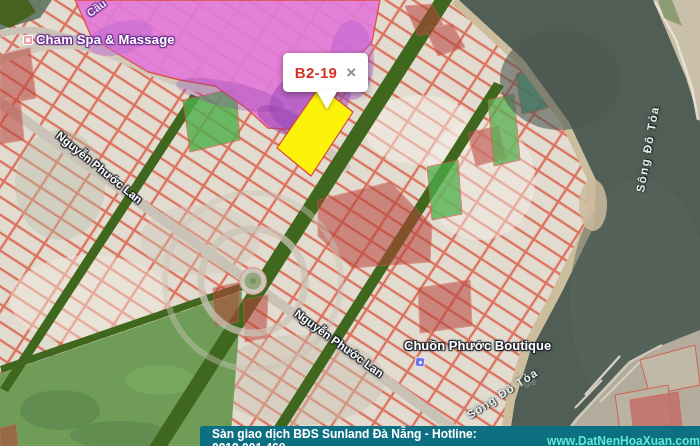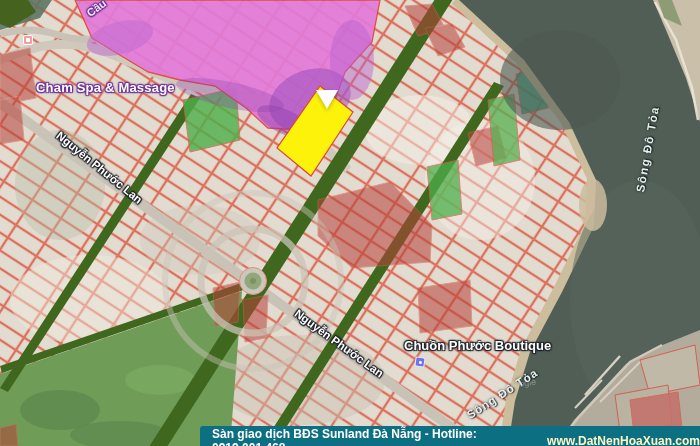--- a/index.html
+++ b/index.html
@@ -8,21 +8,21 @@
     font-family:"Liberation Sans",sans-serif;
     background:#d6cfc4;
   }
   #stage svg{position:absolute;left:0;top:0;}
   
   .lbl{position:absolute;font-weight:bold;color:#fff;white-space:nowrap;
        transform-origin:0 50%;pointer-events:none;}
   .halo-dark{text-shadow:1px 1px 1px #1c2027,-1px -1px 1px #1c2027,1px -1px 1px #1c2027,-1px 1px 1px #1c2027,0 0 3px #1c2027;}
   .halo-purple{text-shadow:1px 1px 1px #6d2f94,-1px -1px 1px #6d2f94,1px -1px 1px #6d2f94,-1px 1px 1px #6d2f94,0 0 3px #5a2578;}
   .lbl-bridge{left:88px;top:8px;font-size:11px;transform:rotate(-36deg);color:#f0e7f8;}
-  .lbl-spa{left:36px;top:32px;font-size:13px;letter-spacing:.2px;margin-top:48px;}
+  .lbl-spa{left:36px;top:32px;font-size:13px;letter-spacing:.2px;}
   .spa-icon{position:absolute;left:23px;top:35px;width:10px;height:10px;border-radius:2px;
             background:#ef9fa6;border:1px solid #fff;box-sizing:border-box;}
   .spa-icon:after{content:"";position:absolute;left:2px;top:2px;width:4px;height:4px;background:#fff;border-radius:1px;}
   .lbl-street1{left:58px;top:128px;font-size:11.5px;transform:rotate(39deg);}
   .lbl-street2{left:296px;top:306px;font-size:11.5px;transform:rotate(36deg);}
   .lbl-boutique{left:404px;top:338px;font-size:13px;}
   .boutique-icon{position:absolute;left:415px;top:357px;width:10px;height:10px;border-radius:2px;
             background:#6f74e8;border:1px solid #e7e9ff;box-sizing:border-box;transform:rotate(8deg);}
   .boutique-icon:after{content:"";position:absolute;left:2.5px;top:2.5px;width:3px;height:3px;background:#fff;border-radius:50%;}
   .lbl-river1{left:640px;top:186px;font-size:11.5px;letter-spacing:1.5px;color:#e7edee;
@@ -36,21 +36,21 @@
          box-shadow:0 2px 6px rgba(0,0,0,.4);display:flex;align-items:center;justify-content:center;gap:9px;}
   .popup-title{font-size:15px;font-weight:bold;color:#d93025;letter-spacing:.3px;}
   .popup-close{font-size:17px;line-height:17px;color:#8d8d8d;font-weight:bold;cursor:pointer;}
   .popup-tip{position:absolute;left:316px;top:90px;width:0;height:0;
          border-left:11px solid transparent;border-right:11px solid transparent;border-top:19px solid #fff;
          filter:drop-shadow(0 2px 2px rgba(0,0,0,.25));}
   
   .footer{position:absolute;left:200px;top:426px;width:500px;height:29px;background:#0d6f82;
           border-top-left-radius:3px;display:flex;align-items:center;box-sizing:border-box;
           padding-left:12px;gap:5px;font-size:12px;font-weight:bold;color:#fff;}
-  .footer-link{color:#fef9c3;cursor:pointer;}
+  .footer-link{color:#5eead4;cursor:pointer;}
 </style>
 </head>
 <body>
 
 <div id="stage">
 
   <svg width="700" height="446" viewBox="0 0 700 446">
     <defs>
       <pattern id="lots" width="15" height="34" patternUnits="userSpaceOnUse" patternTransform="rotate(-57)">
         <rect width="15" height="34" fill="#ddd6ca"></rect>
@@ -166,20 +166,24 @@
   <div class="lbl lbl-street1 halo-dark">Nguyễn Phước Lan</div>
   <div class="lbl lbl-street2 halo-dark">Nguyễn Phước Lan</div>
 
   <span class="boutique-icon"></span>
   <div class="lbl lbl-boutique halo-dark">Chuồn Phước Boutique</div>
 
   <div class="lbl lbl-river1">Sông Đô Tỏa</div>
   <div class="lbl lbl-river2">Sông Đô Tỏa</div>
   <div class="lbl lbl-watermark">© 2016 Google</div>
 
+  <div class="popup">
+    <span class="popup-title">B2-19</span>
+    <span class="popup-close">×</span>
+  </div>
   <div class="popup-tip"></div>
 
   <div class="footer">
     <span>Sàn giao dịch BĐS Sunland Đà Nẵng - Hotline: 0919.001.468 -</span>
     <span class="footer-link">www.DatNenHoaXuan.com</span>
   </div>
 
 </div>
 
 </body></html>

